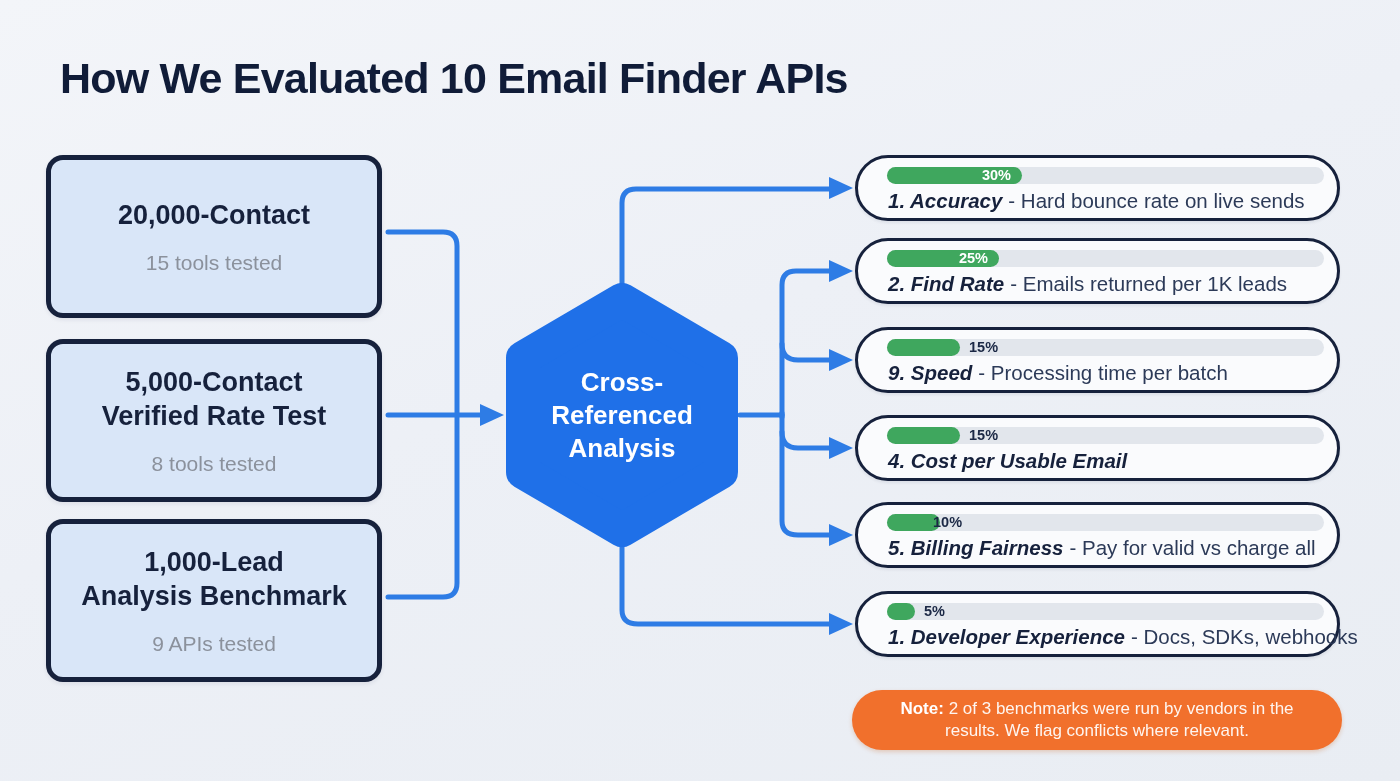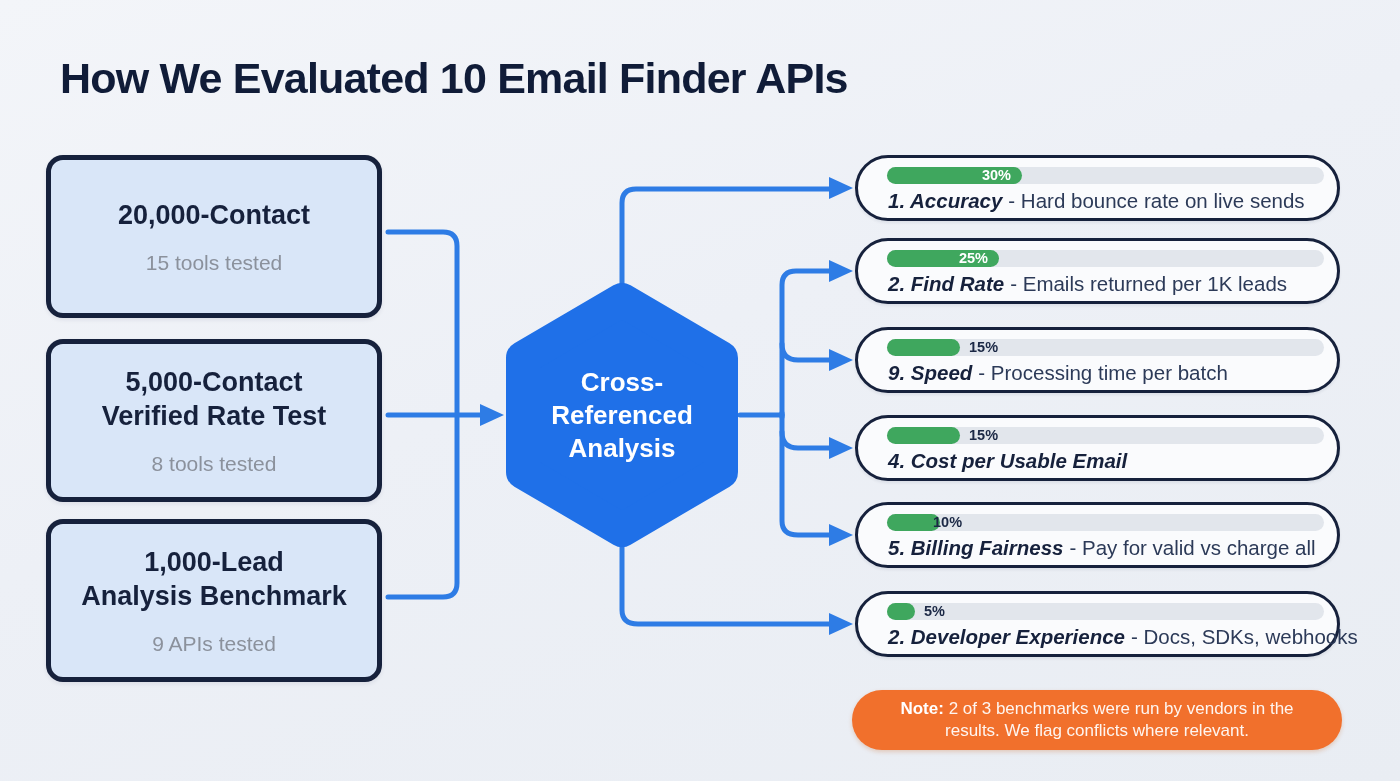--- a/index.html
+++ b/index.html
@@ -167,21 +167,21 @@
     <div class="criteria-text">
       <span class="criteria-label">5. Billing Fairness</span><span class="criteria-suffix">- Pay for valid vs charge all</span>
     </div>
   </div>
   <div class="criteria-box" style="top:591px">
     <div class="bar-track">
       <div class="bar-fill" style="width: 28px;"></div>
       <span class="weight-label outside" style="left: 37px;">5%</span>
     </div>
     <div class="criteria-text">
-      <span class="criteria-label">2. Developer Experience</span><span class="criteria-suffix">- Docs, SDKs, webhooks</span>
+      <span class="criteria-label">1. Developer Experience</span><span class="criteria-suffix">- Docs, SDKs, webhooks</span>
     </div>
   </div>
 
   <div class="note-box">
     <div class="note-text">
       <span class="note-strong">Note:</span>
       <span>2 of 3 benchmarks were run by vendors in the results. We flag conflicts where relevant.</span>
     </div>
   </div>
 

